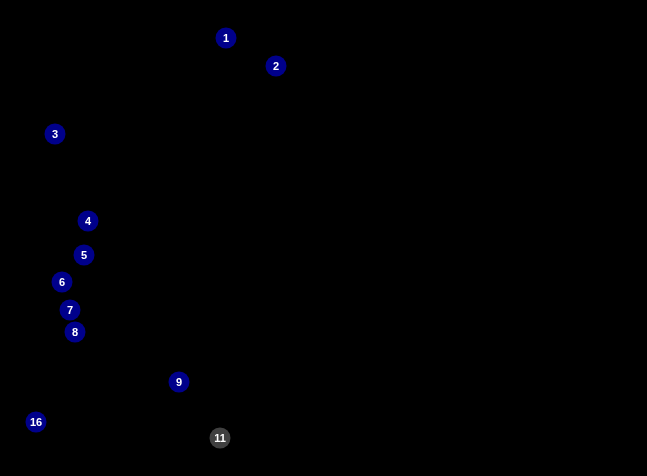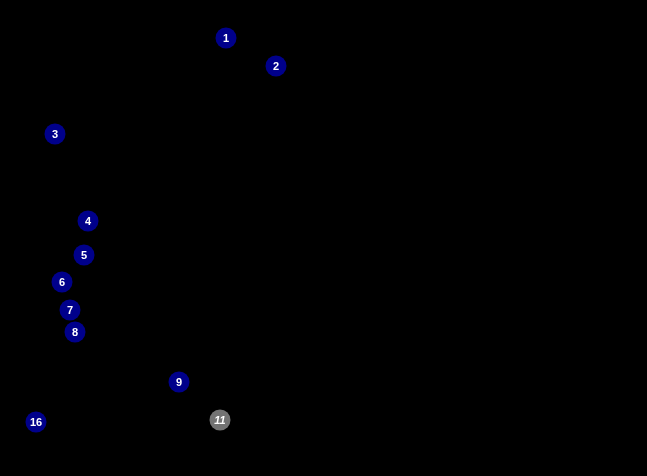--- a/index.html
+++ b/index.html
@@ -45,14 +45,14 @@
     <div class="marker" style="left: 226px; top: 38px; background: rgb(0, 0, 139); color: rgb(255, 255, 255);">1</div>
     <div class="marker" style="left: 276px; top: 66px; background: rgb(0, 0, 139); color: rgb(255, 255, 255);">2</div>
     <div class="marker" style="left: 55px; top: 134px; background: rgb(0, 0, 139); color: rgb(255, 255, 255);">3</div>
     <div class="marker" style="left: 88px; top: 221px; background: rgb(0, 0, 139); color: rgb(255, 255, 255);">4</div>
     <div class="marker" style="left: 84px; top: 255px; background: rgb(0, 0, 139); color: rgb(255, 255, 255);">5</div>
     <div class="marker" style="left: 62px; top: 282px; background: rgb(0, 0, 139); color: rgb(255, 255, 255);">6</div>
     <div class="marker" style="left: 70px; top: 310px; background: rgb(0, 0, 139); color: rgb(255, 255, 255);">7</div>
     <div class="marker" style="left: 75px; top: 332px; background: rgb(0, 0, 139); color: rgb(255, 255, 255);">8</div>
     <div class="marker" style="left: 179px; top: 382px; background: rgb(0, 0, 139); color: rgb(255, 255, 255);">9</div>
     <div class="marker" style="left: 36px; top: 422px; background: rgb(0, 0, 139); color: rgb(255, 255, 255);">16</div>
-    <div class="marker" style="left: 220px; top: 420px; background: #737373; color: rgb(255, 255, 255); font-style: italic;">11</div>
+    <div class="marker" style="left: 220px; top: 438px; background: #404040; color: rgb(255, 255, 255);">11</div>
   </div>
 
 </body></html>

